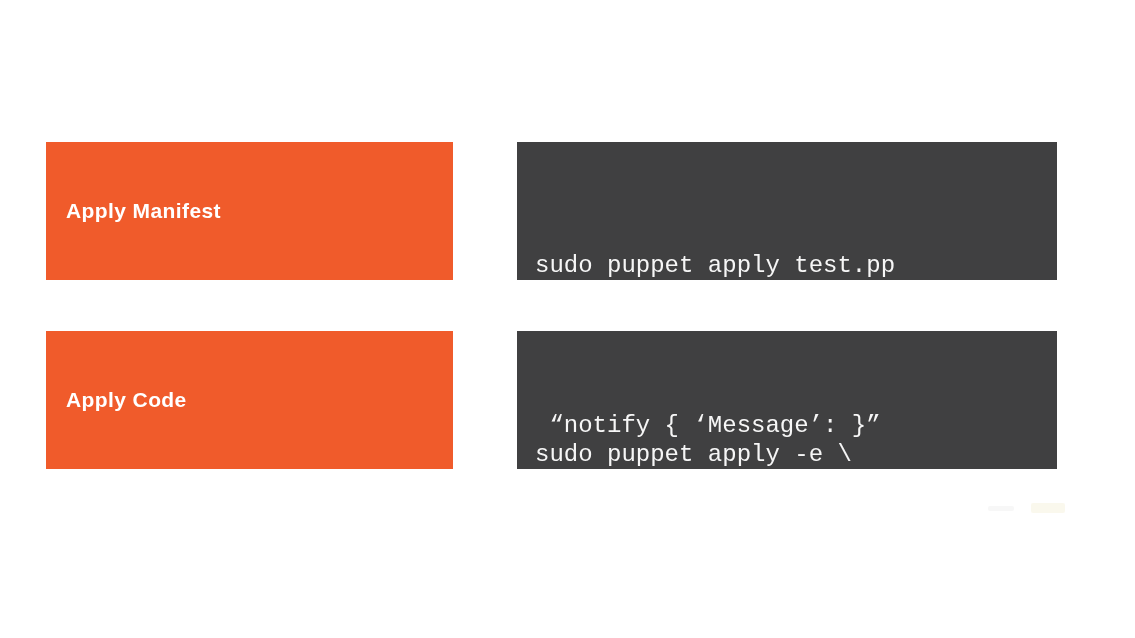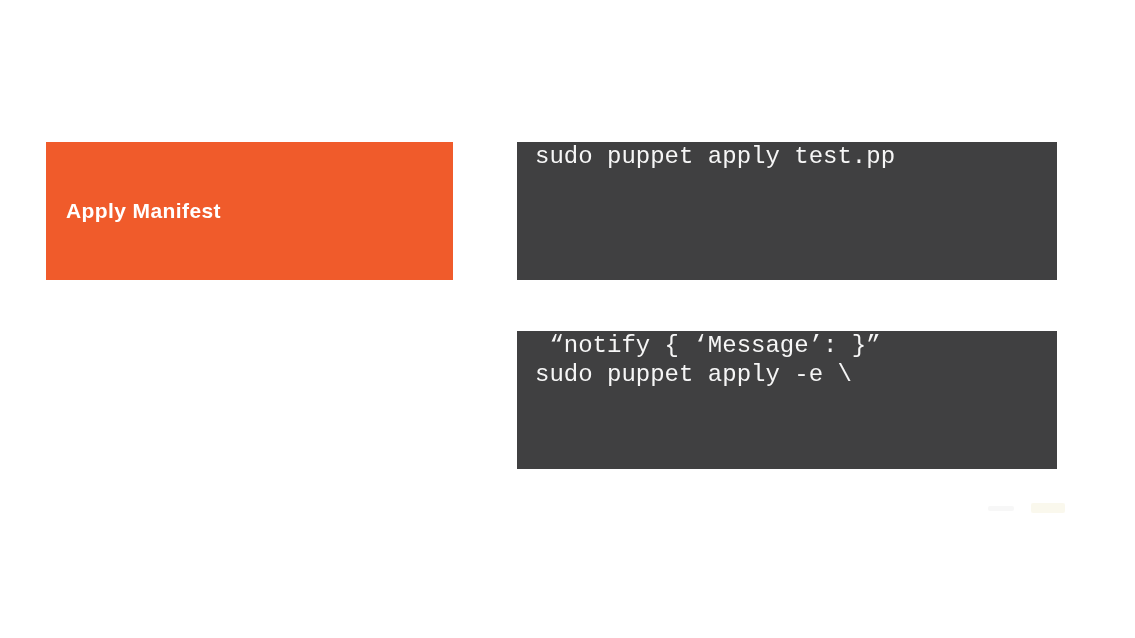--- a/index.html
+++ b/index.html
@@ -28,21 +28,21 @@
     padding-left: 20px;
   }
   .code-box {
     position: absolute;
     left: 517px;
     width: 540px;
     height: 138px;
     background: var(--code-bg, #404041);
     display: flex;
     flex-direction: column;
-    justify-content: flex-start;
+    justify-content: flex-end;
     padding-left: 18px;
   }
   .row1-top { top: 142px; }
   .row2-top { top: 331px; }
   .label-text {
     color: var(--label-text, #ffffff);
     font-size: 21px;
     font-weight: 700;
     letter-spacing: 0.4px;
     line-height: 1.1;
@@ -82,20 +82,23 @@
 
 <div class="slide">
 
   <div class="label-box row1-top">
     <span class="label-text">Apply Manifest</span>
   </div>
   <div class="code-box row1-top">
     <div class="code-line">sudo puppet apply test.pp</div>
   </div>
 
+  <div class="label-box row2-top">
+    <span class="label-text">Apply Code</span>
+  </div>
   <div class="code-box row2-top">
     <div class="code-line"> “notify { ‘Message’: }”</div>
     <div class="code-line">sudo puppet apply -e \</div>
   </div>
 
   <span class="wm-a"></span>
   <span class="wm-b"></span>
 
 </div>
 

